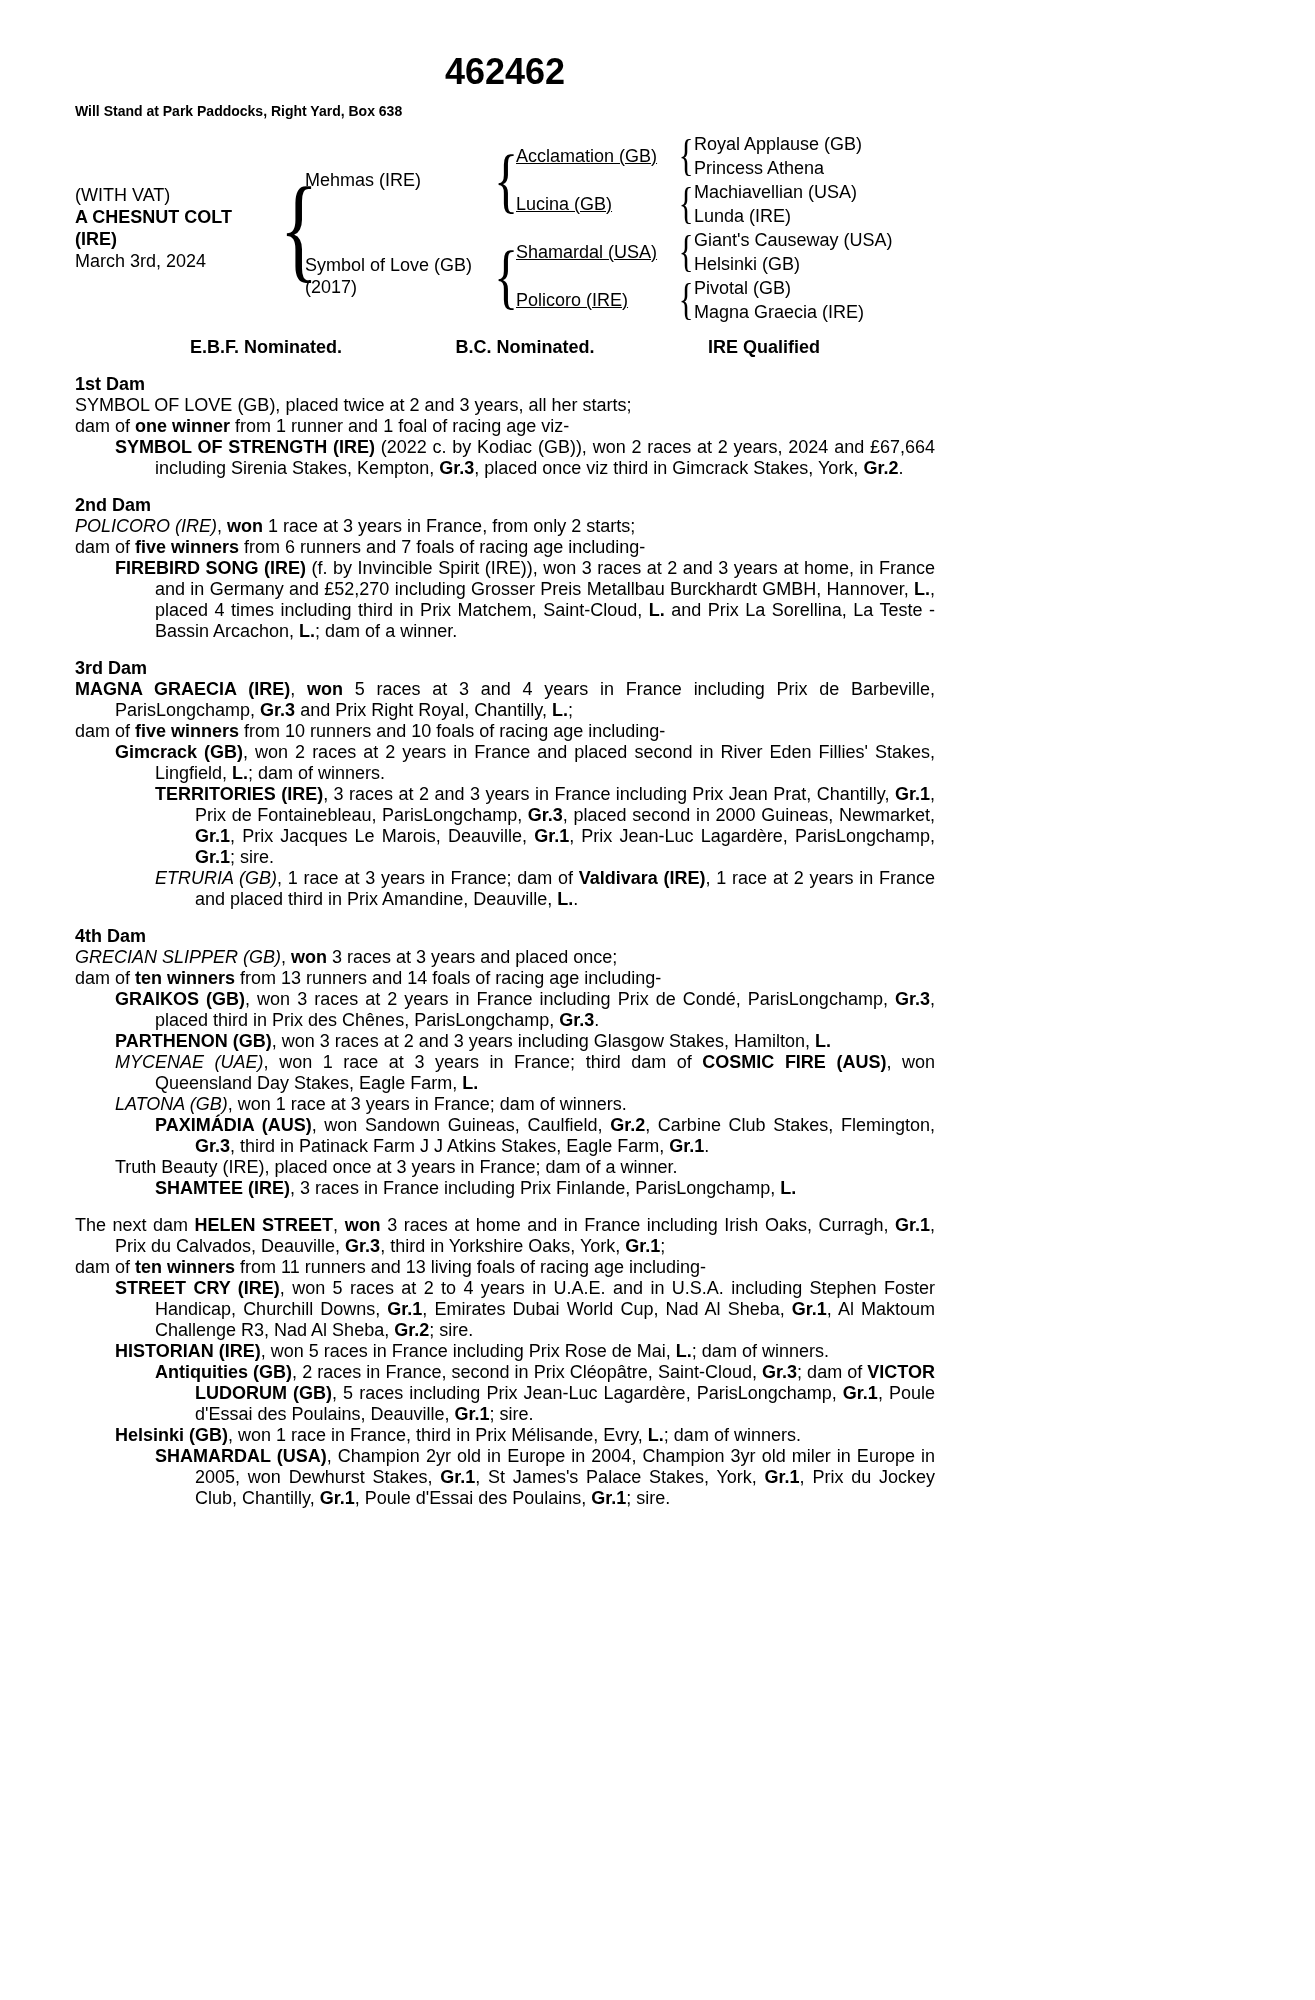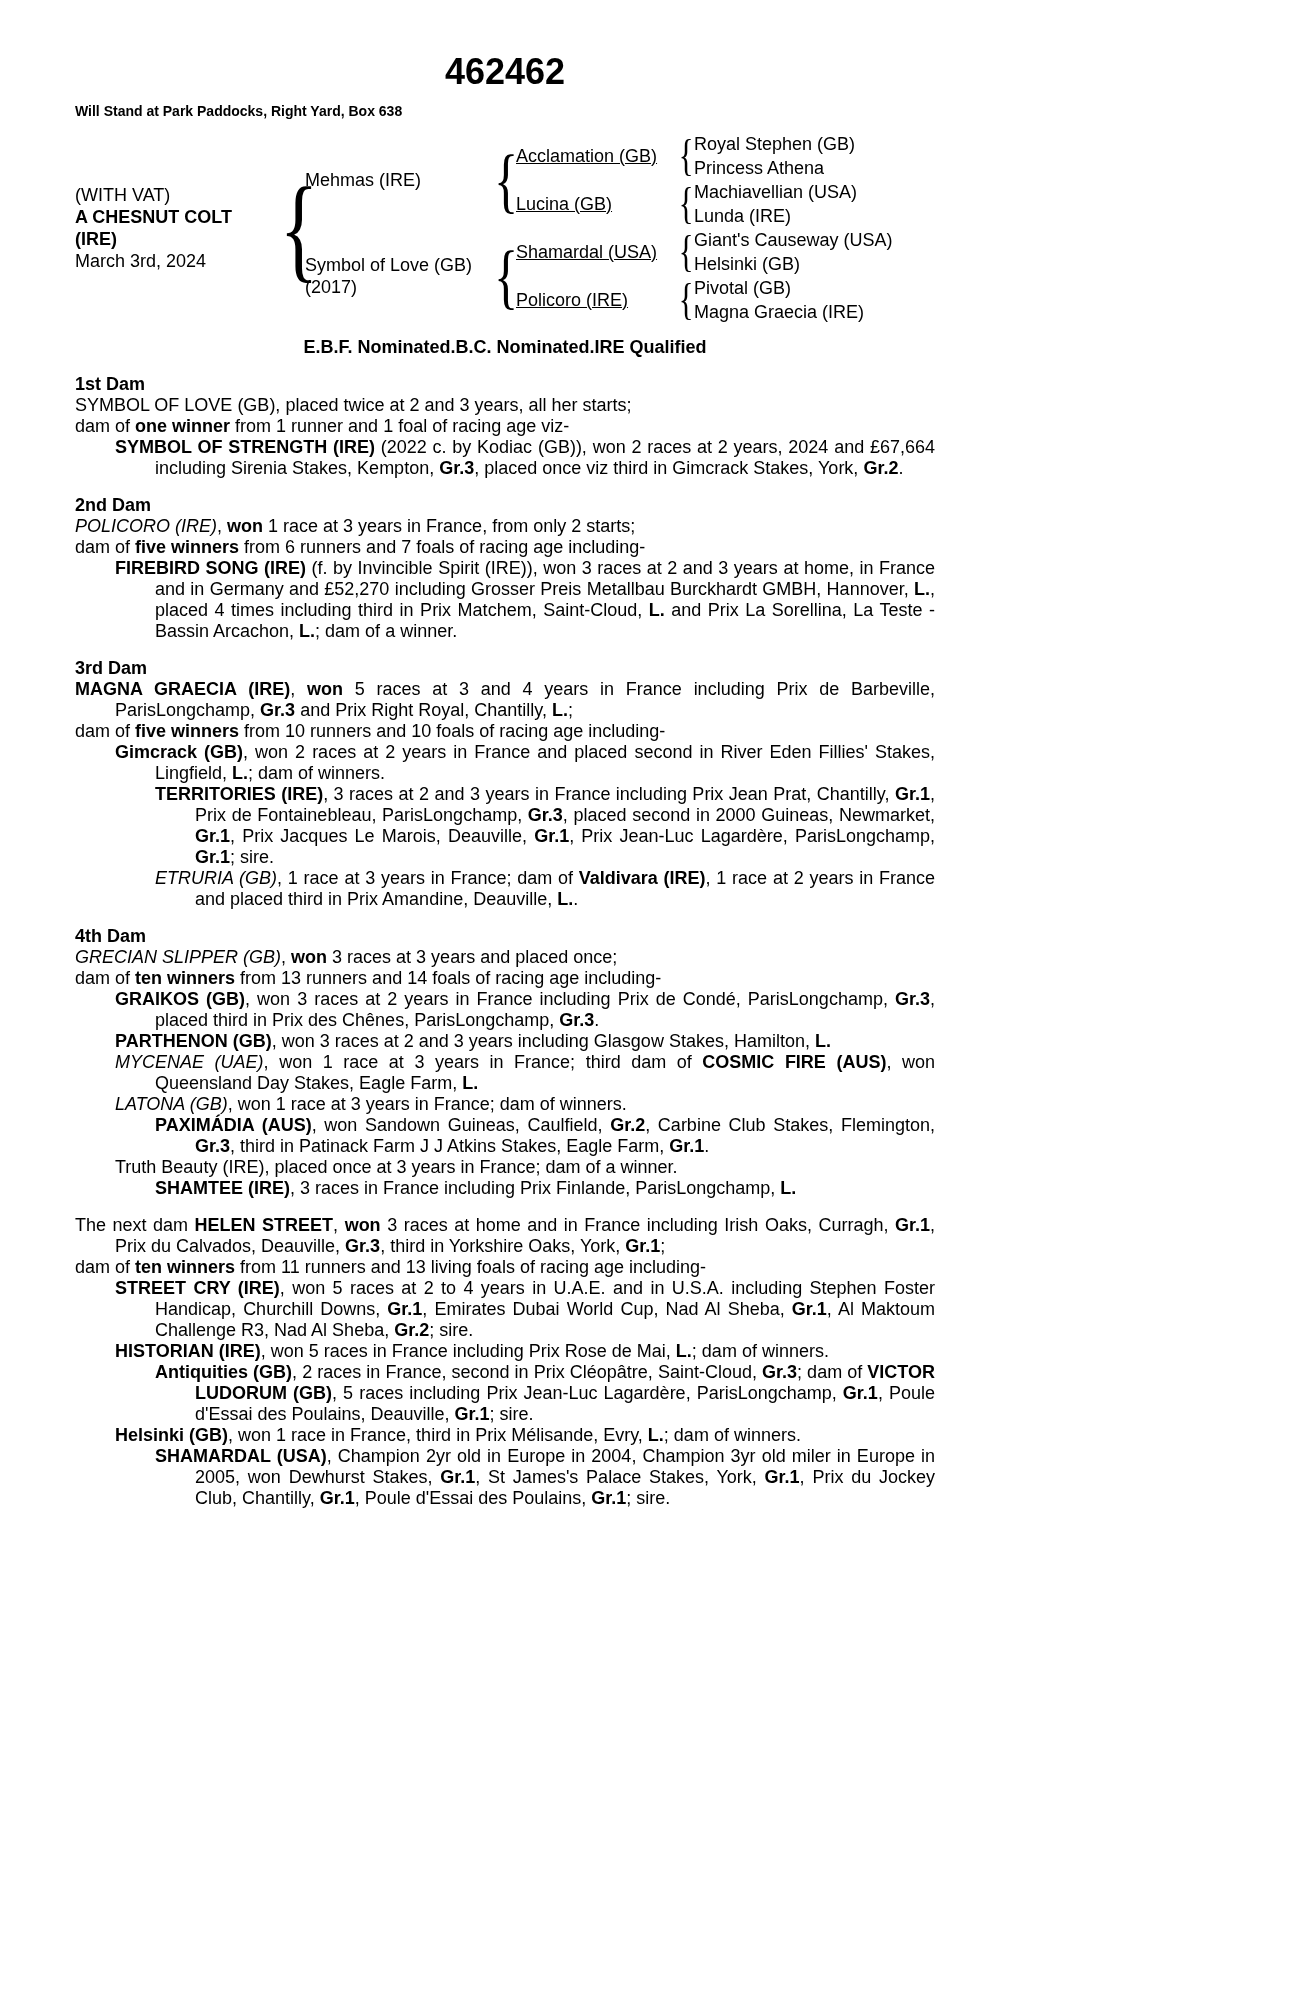--- a/index.html
+++ b/index.html
@@ -58,21 +58,21 @@
     transform: scaleX(0.7);
     flex: none;
     text-align: center;
   }
   .brace-sm { font-size: 44px; width: 18px; }
   .brace-md { font-size: 72px; width: 26px; }
   .brace-xl { font-size: 116px; width: 30px; }
   
   .noms {
     display: flex;
-    justify-content: center;
+    justify-content: space-between;
     font-weight: bold;
     margin-top: 12px;
     padding: 0 115px;
     line-height: 22px;
   }
   
   .ped-body { margin-top: 4px; }
   .dam-heading { font-weight: bold; margin-top: 16px; line-height: 21px; }
   .para { text-align: justify; line-height: 21px; }
   .ind0 { padding-left: 40px;  text-indent: -40px; }
@@ -106,21 +106,21 @@
     <div class="ped-parents">
 
       <div class="ped-row">
         <div class="parent-name">Mehmas (IRE)</div>
         <div class="brace brace-md">{</div>
         <div>
           <div class="ped-row">
             <div class="gp-name">Acclamation (GB)</div>
             <div class="brace brace-sm">{</div>
             <div class="gg-col">
-              <div class="gg-line">Royal Stephen (GB)</div>
+              <div class="gg-line">Royal Applause (GB)</div>
               <div class="gg-line">Princess Athena</div>
             </div>
           </div>
           <div class="ped-row">
             <div class="gp-name">Lucina (GB)</div>
             <div class="brace brace-sm">{</div>
             <div class="gg-col">
               <div class="gg-line">Machiavellian (USA)</div>
               <div class="gg-line">Lunda (IRE)</div>
             </div>

